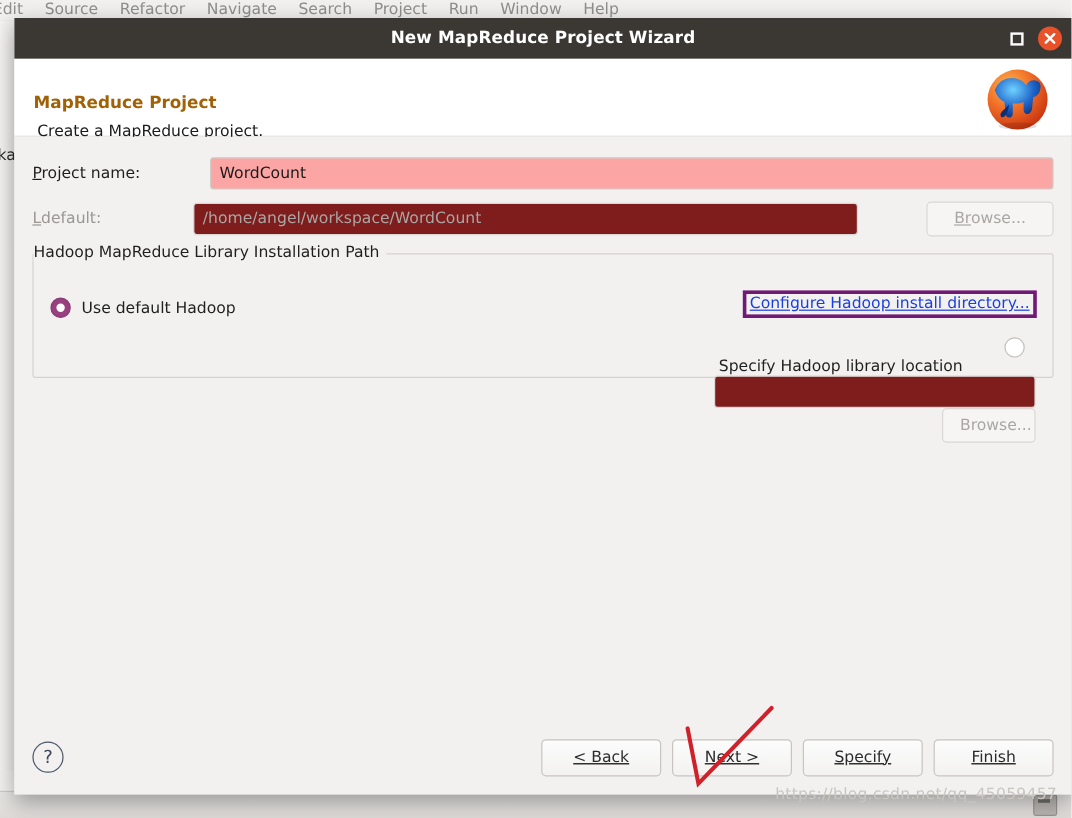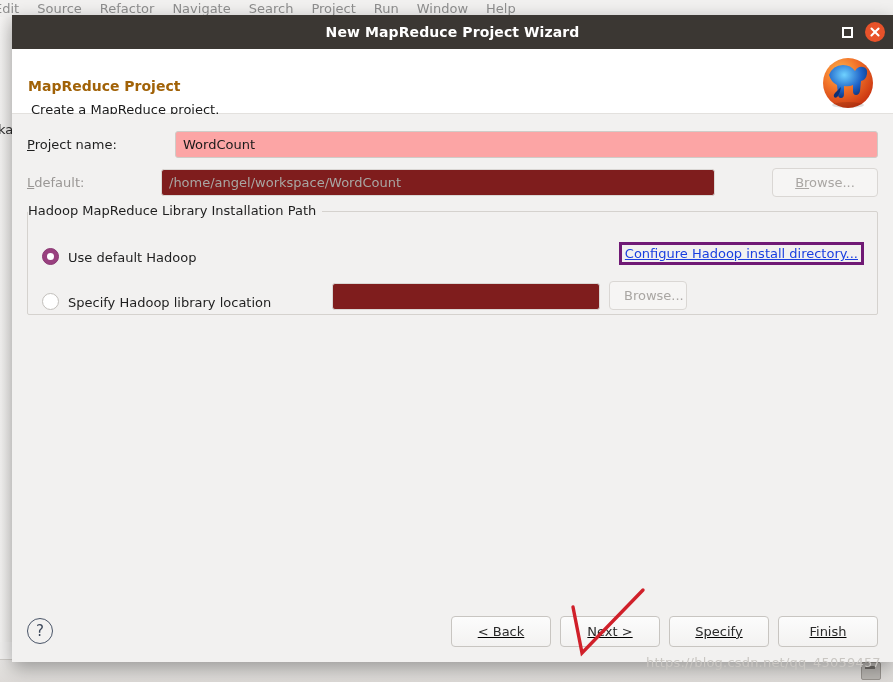--- a/index.html
+++ b/index.html
@@ -461,21 +461,21 @@
     </div>
 
     <div id="group-box">
       <div id="group-title">Hadoop MapReduce Library Installation Path</div>
 
       <div class="radio-row">
         <div class="radio checked"></div>
         <div class="radio-label">Use default Hadoop</div>
       </div>
 
-      <div class="radio-row" style="margin-bottom:0;">
+      <div class="radio-row" style="margin-bottom:0;flex-direction:column;">
         <div class="radio"></div>
         <div class="radio-label" style="width:264px;">Specify Hadoop library location</div>
         <input class="text-input disabled" style="width: 268px;" disabled="" value="">
         <button class="gbtn disabled" style="margin-left:9px;width:78px;" disabled="">Browse...</button>
       </div>
 
       <div id="configure-link">Configure Hadoop install directory...</div>
     </div>
 
   </div>

